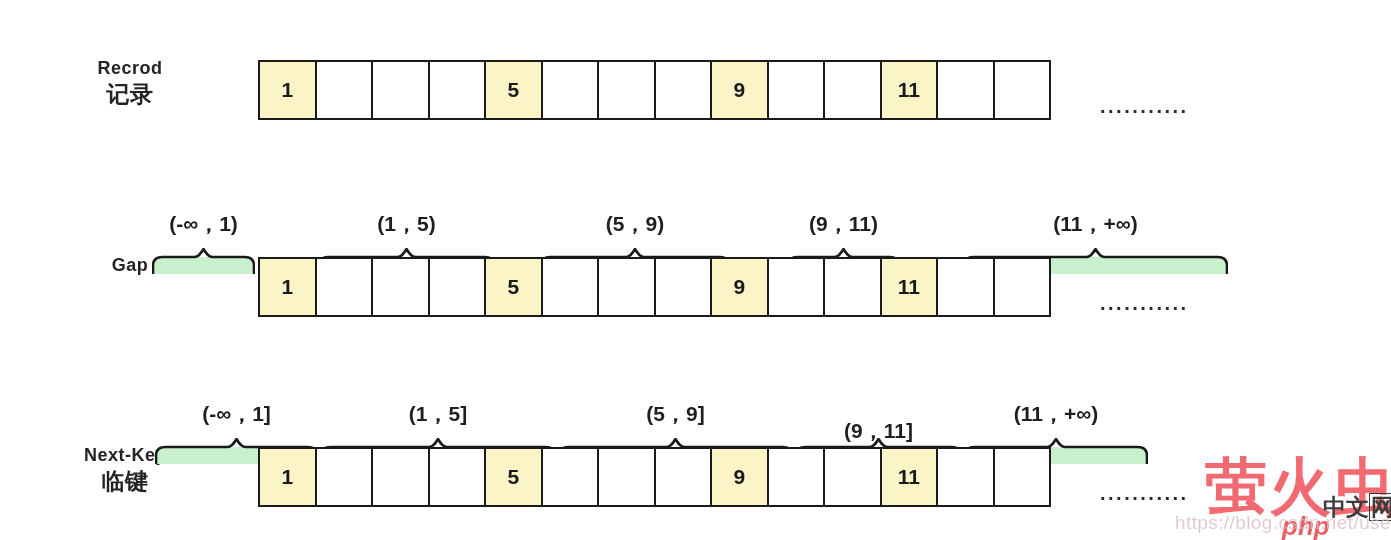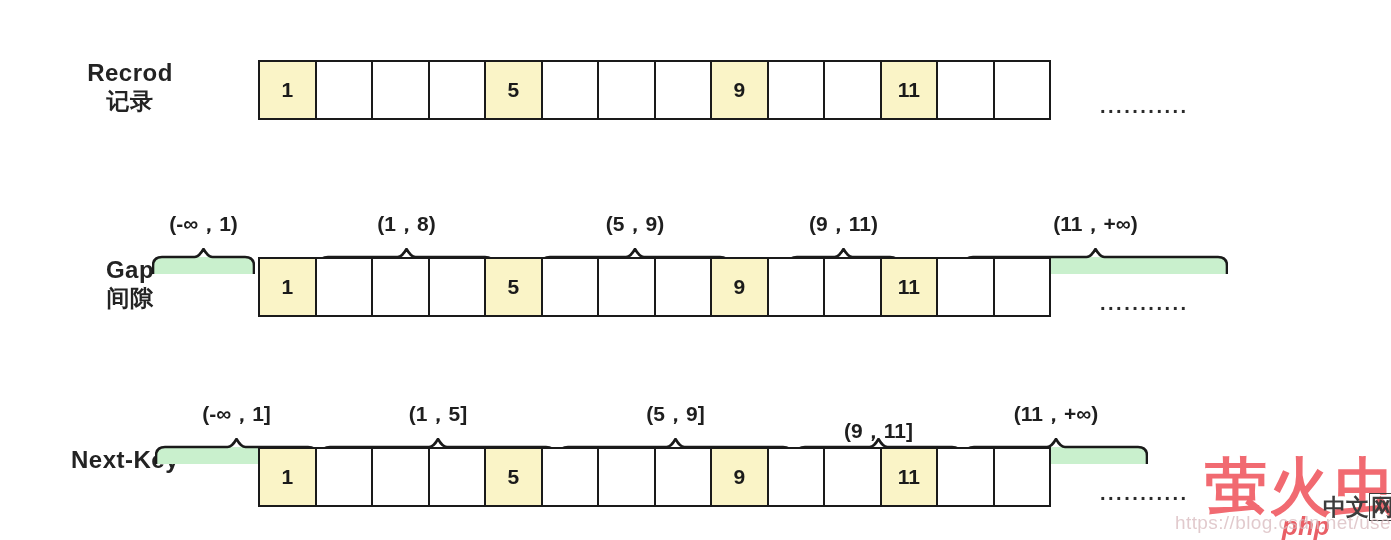--- a/index.html
+++ b/index.html
@@ -26,21 +26,21 @@
   .row-label {
     position: absolute;
     text-align: center;
     line-height: 1.22;
     font-weight: bold;
     color: #232323;
     letter-spacing: 0.5px;
   }
   .row-label .en {
     display: block;
-    font-size: 24px;
+    font-size: 18px;
   }
   .row-label .cn {
     display: block;
     font-size: 23px;
   }
 
   
   .strip {
     position: absolute;
     display: flex;
@@ -161,38 +161,37 @@
       <div class="cell"></div>
     </div>
 
   <div class="ellipsis-dots" style="left:1100px;top:95px;">...........</div>
 </div>
 
 <div class="section" style="top:160px;height:190px;">
 
   <div class="row-label" style="left:30px;top:95px;width:200px;">
     <span class="en">Gap</span>
-    <span class="cn">间隙</span>
   </div>
 
   <div class="brace-group" style="left:0;top:0;width:1391px;height:95px;">
       <div class="brace" style="left: 152px; top: 88px;">
         <svg width="103" height="26" viewBox="0 0 103 26">
           <path d="M 1,26 L 1,18 Q 1,9 10,9 L 93,9 Q 102,9 102,18 L 102,26 Z" fill="#c9f0cd" stroke="none"></path>
           <path d="M 1,26 L 1,18 Q 1,9 10,9 L 42.5,9 Q 47,9 51.5,1 Q 56,9 60.5,9 L 93,9 Q 102,9 102,18 L 102,26" fill="none" stroke="#1a1a1a" stroke-width="2.6" stroke-linecap="round" stroke-linejoin="round"></path>
         </svg>
       </div>
       <div class="brace-label" style="left: 203.5px; top: 50px;">(-∞，1)</div>
       <div class="brace" style="left: 318px; top: 88px;">
         <svg width="177" height="26" viewBox="0 0 177 26">
           <path d="M 1,26 L 1,18 Q 1,9 10,9 L 167,9 Q 176,9 176,18 L 176,26 Z" fill="#c9f0cd" stroke="none"></path>
           <path d="M 1,26 L 1,18 Q 1,9 10,9 L 79.5,9 Q 84,9 88.5,1 Q 93,9 97.5,9 L 167,9 Q 176,9 176,18 L 176,26" fill="none" stroke="#1a1a1a" stroke-width="2.6" stroke-linecap="round" stroke-linejoin="round"></path>
         </svg>
       </div>
-      <div class="brace-label" style="left: 406.5px; top: 50px;">(1，8)</div>
+      <div class="brace-label" style="left: 406.5px; top: 50px;">(1，5)</div>
       <div class="brace" style="left: 540px; top: 88px;">
         <svg width="190" height="26" viewBox="0 0 190 26">
           <path d="M 1,26 L 1,18 Q 1,9 10,9 L 180,9 Q 189,9 189,18 L 189,26 Z" fill="#c9f0cd" stroke="none"></path>
           <path d="M 1,26 L 1,18 Q 1,9 10,9 L 86,9 Q 90.5,9 95,1 Q 99.5,9 104,9 L 180,9 Q 189,9 189,18 L 189,26" fill="none" stroke="#1a1a1a" stroke-width="2.6" stroke-linecap="round" stroke-linejoin="round"></path>
         </svg>
       </div>
       <div class="brace-label" style="left: 635px; top: 50px; text-align: center;">(5，9)</div>
       <div class="brace" style="left: 787px; top: 88px;">
         <svg width="113" height="26" viewBox="0 0 113 26">
           <path d="M 1,26 L 1,18 Q 1,9 10,9 L 103,9 Q 112,9 112,18 L 112,26 Z" fill="#c9f0cd" stroke="none"></path>
@@ -226,20 +225,21 @@
       <div class="cell"></div>
     </div>
 
   <div class="ellipsis-dots" style="left:1100px;top:132px;">...........</div>
 </div>
 
 <div class="section" style="top:350px;height:190px;">
 
   <div class="row-label" style="left:10px;top:95px;width:230px;">
     <span class="en">Next-Key</span>
+    <span class="cn">临键</span>
   </div>
 
   <div class="brace-group" style="left:0;top:0;width:1391px;height:95px;">
       <div class="brace" style="left: 155px; top: 88px;">
         <svg width="163" height="26" viewBox="0 0 163 26">
           <path d="M 1,26 L 1,18 Q 1,9 10,9 L 153,9 Q 162,9 162,18 L 162,26 Z" fill="#c9f0cd" stroke="none"></path>
           <path d="M 1,26 L 1,18 Q 1,9 10,9 L 72.5,9 Q 77,9 81.5,1 Q 86,9 90.5,9 L 153,9 Q 162,9 162,18 L 162,26" fill="none" stroke="#1a1a1a" stroke-width="2.6" stroke-linecap="round" stroke-linejoin="round"></path>
         </svg>
       </div>
       <div class="brace-label" style="left: 236.5px; top: 50px;">(-∞，1]</div>

